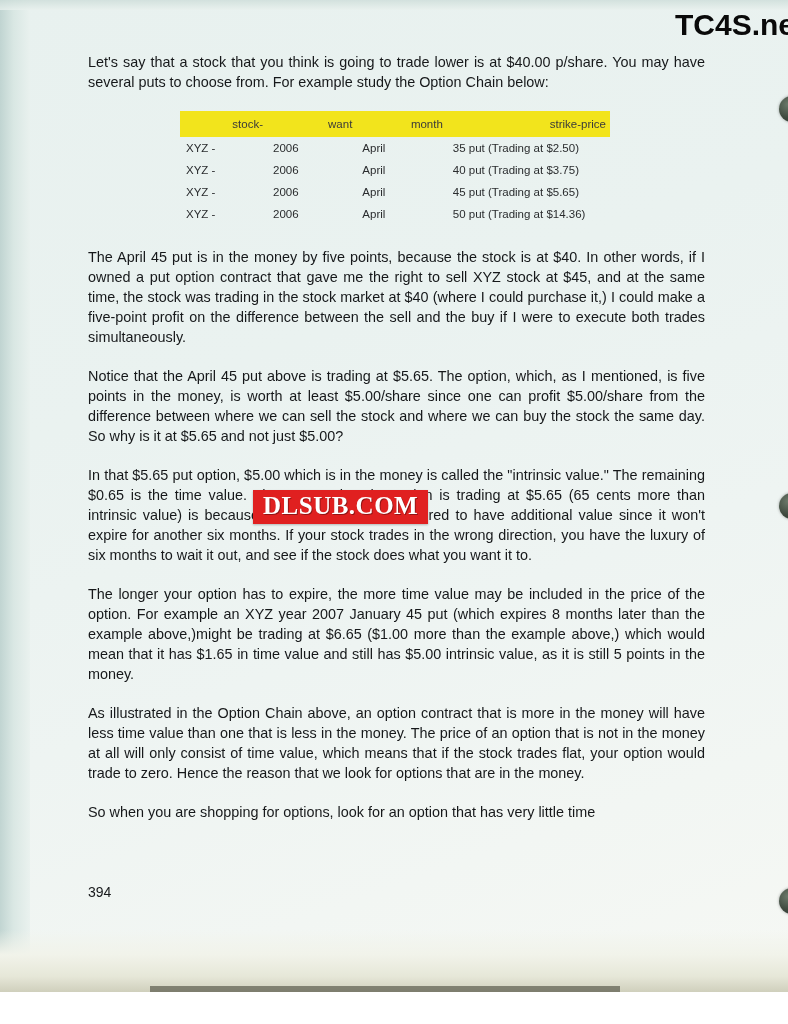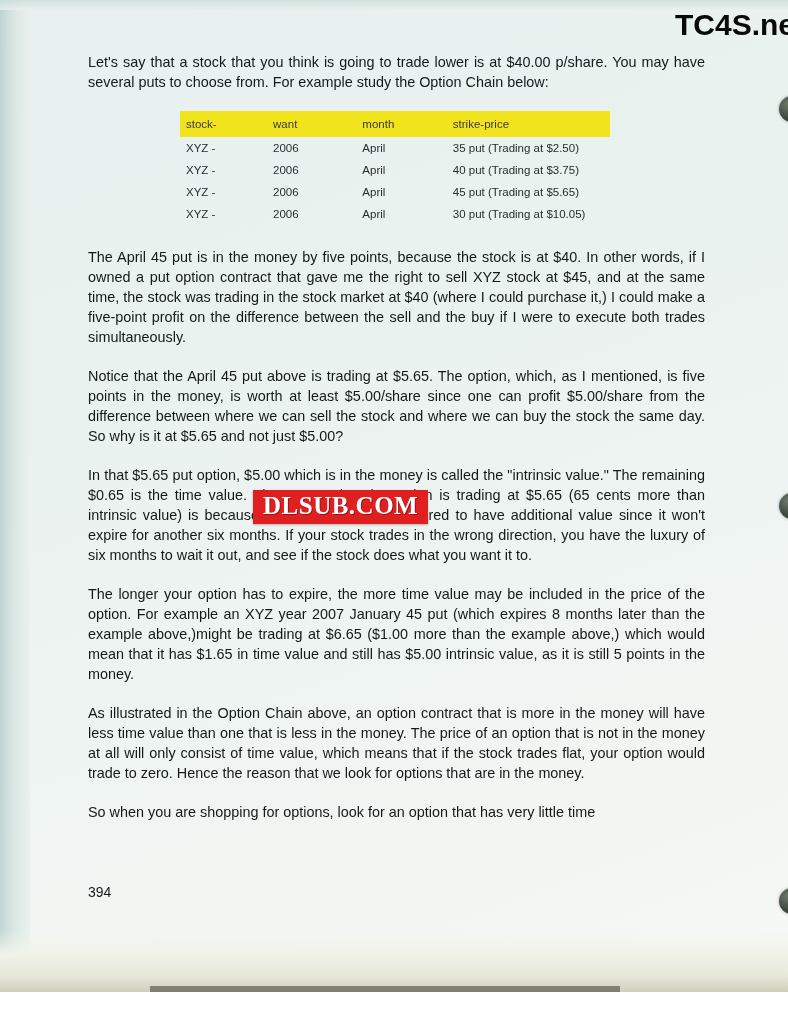--- a/index.html
+++ b/index.html
@@ -117,21 +117,21 @@
   .chain {
     margin: 6px 0 22px 92px;
     width: 430px;
     border-collapse: collapse;
     font-size: 11.5px;
     color: #2a2c2e;
   }
   .chain thead th {
     background: #f2e41c;
     font-weight: normal;
-    text-align: left;
+    text-align: right;
     padding: 3px 4px 3px 6px;
     color: #3a3a3a;
     font-size: 11.5px;
   }
   .chain thead tr { height: 17px; }
   .chain tbody td {
     padding: 1px 4px 1px 6px;
     white-space: nowrap;
   }
   .col-stock { width: 88px; }
@@ -190,21 +190,21 @@
         <tr>
           <td>XYZ -</td>
           <td>2006</td>
           <td>April</td>
           <td>45  put  (Trading at $5.65)</td>
         </tr>
         <tr>
           <td>XYZ -</td>
           <td>2006</td>
           <td>April</td>
-          <td>30 put (Trading at $10.05)</td>
+          <td>50 put (Trading at $14.36)</td>
         </tr>
       </tbody>
     </table>
 
     <p class="para">The April 45 put is in the money by five points, because the stock is at $40.  In other words, if I owned a put option contract that gave me the right to sell XYZ stock at $45, and at the same time, the stock was trading in the stock market at $40 (where I could purchase it,) I could make a five-point profit on the difference between the sell and the buy if I were to execute both trades simultaneously.</p>
     <p class="para">Notice that the April 45 put above is trading at $5.65.  The option, which, as I mentioned, is five points in the money, is worth at least $5.00/share since one can profit $5.00/share from the difference between where we can sell the stock and where we can buy the stock the same day.  So why is it at $5.65 and not just $5.00?</p>
     <p class="para">In that $5.65 put option, $5.00 which is in the money is called the "intrinsic value."  The remaining $0.65 is the time value. The reason that the option is trading at $5.65 (65 cents more than intrinsic value) is because the put option is considered to have additional value since it won't expire for another six months. If your stock trades in the wrong direction, you have the luxury of six months to wait it out, and see if the stock does what you want it to.</p>
     <p class="para">The longer your option has to expire, the more time value may be included in the price of the option. For example an XYZ year 2007 January 45 put (which expires 8 months later than the example above,)might be trading at $6.65 ($1.00 more than the example above,) which would mean that it has $1.65 in time value and still has $5.00 intrinsic value, as it is still 5 points in the money.</p>
     <p class="para">As illustrated in the Option Chain above, an option contract that is more in the money will have less time value than one that is less in the money. The price of an option that is not in the money at all will only consist of time value, which means that if the stock trades flat, your option would trade to zero. Hence the reason that we look for options that are in the money.</p>
     <p class="para">So when you are shopping for options, look for an option that has very little time</p>

